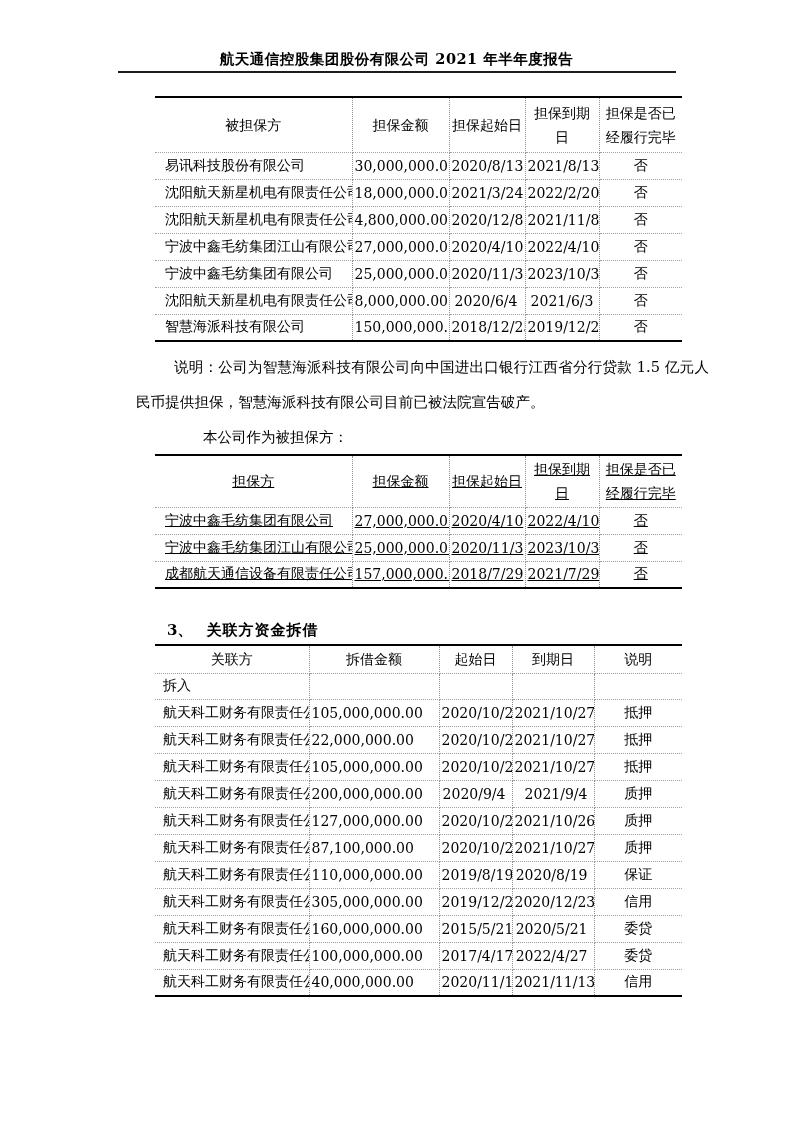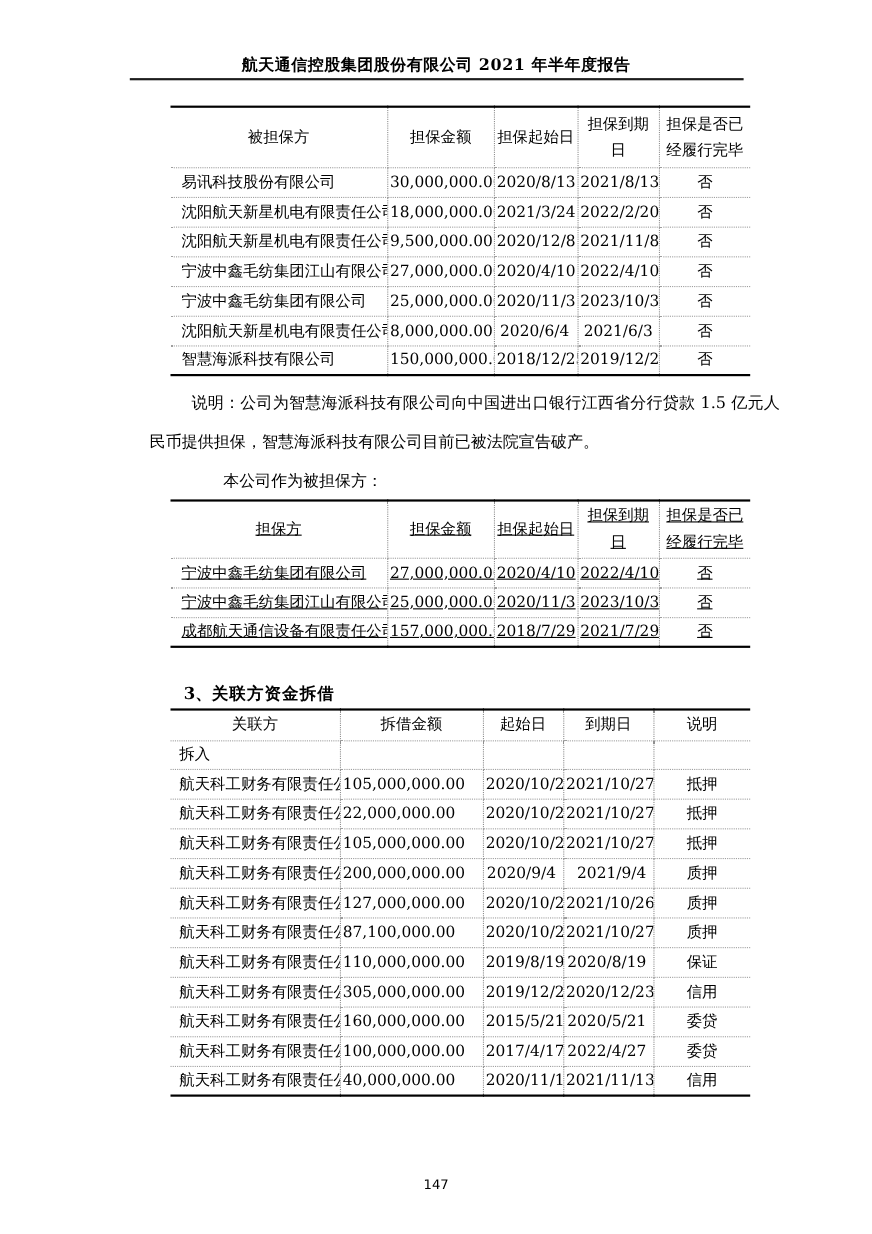--- a/index.html
+++ b/index.html
@@ -65,21 +65,21 @@
     text-align:justify;
   }
   .sub2{
     position:absolute;top:428px;left:203px;
     font-size:14.5px;
   }
   .sec3{
     position:absolute;top:621px;left:167px;
     font-size:15px;font-weight:bold;
   }
-  .sec3 .sec3-title{letter-spacing:1px;}
+  .sec3 .sec3-title{margin-left:14px;letter-spacing:1px;}
   .page-number{
     position:absolute;top:1070px;left:0;width:100%;
     text-align:center;font-size:12px;
     font-family:"DejaVu Sans","Liberation Sans",sans-serif;
   }
 </style>
 </head>
 <body>
 
 <div class="page">
@@ -114,21 +114,21 @@
         </tr>
         <tr>
           <td class="c0">沈阳航天新星机电有限责任公司</td>
           <td class="c1">18,000,000.00</td>
           <td class="c2">2021/3/24</td>
           <td class="c3">2022/2/20</td>
           <td class="c4">否</td>
         </tr>
         <tr>
           <td class="c0">沈阳航天新星机电有限责任公司</td>
-          <td class="c1">9,500,000.00</td>
+          <td class="c1">4,800,000.00</td>
           <td class="c2">2020/12/8</td>
           <td class="c3">2021/11/8</td>
           <td class="c4">否</td>
         </tr>
         <tr>
           <td class="c0">宁波中鑫毛纺集团江山有限公司</td>
           <td class="c1">27,000,000.00</td>
           <td class="c2">2020/4/10</td>
           <td class="c3">2022/4/10</td>
           <td class="c4">否</td>
@@ -307,14 +307,13 @@
         <tr>
           <td class="c0">航天科工财务有限责任公司</td>
           <td class="c1">40,000,000.00</td>
           <td class="c2">2020/11/13</td>
           <td class="c3">2021/11/13</td>
           <td class="c4">信用</td>
         </tr>
       </tbody>
   </table>
 
-  <div class="page-number">147</div>
 </div>
 
 </body></html>

